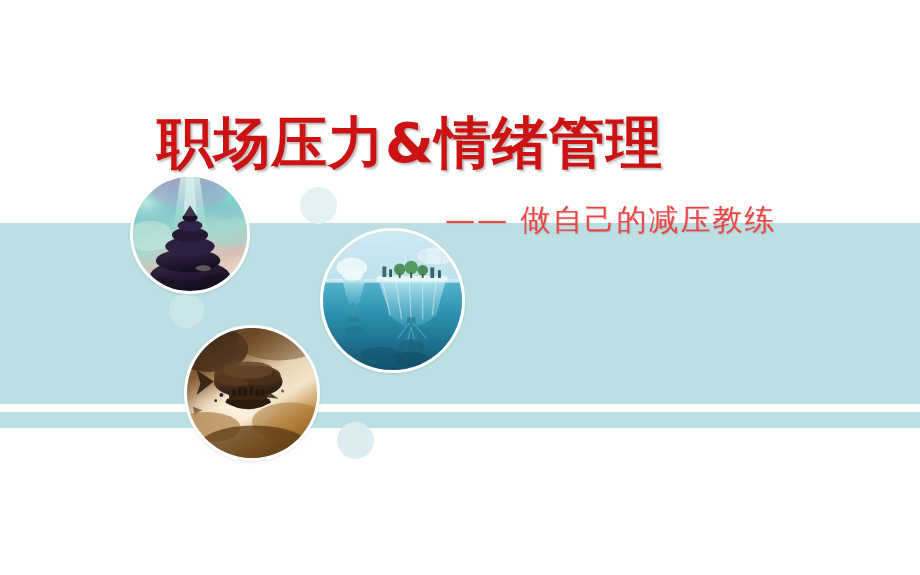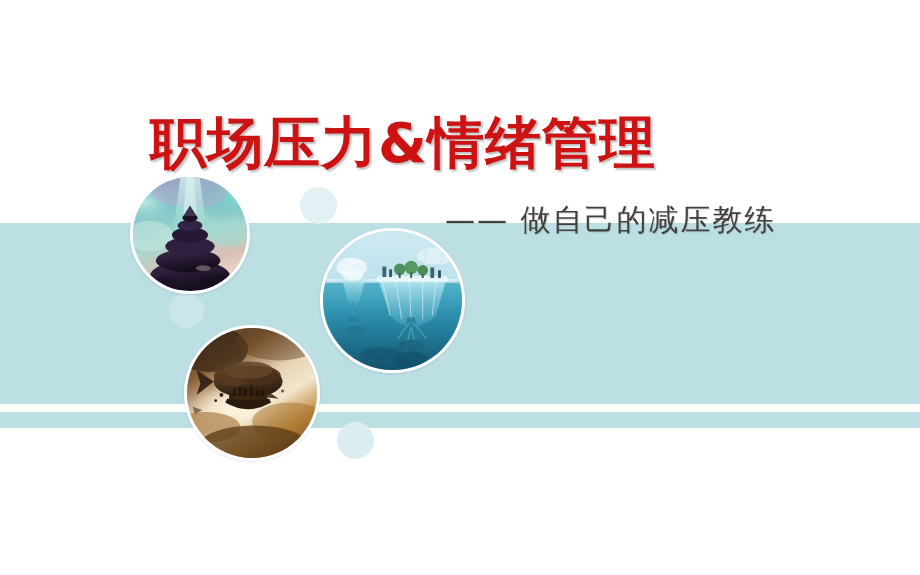--- a/index.html
+++ b/index.html
@@ -62,42 +62,42 @@
     font-family: "DejaVu Sans", sans-serif;
     font-size: 21px;
     font-weight: bold;
     color: #1668ae;
     letter-spacing: 0.5px;
     white-space: nowrap;
   }
 
   #main-title {
     position: absolute;
-    left: 1px;
+    left: 8px;
     top: 114px;
     width: 804px;
     text-align: center;
     font-family: "DejaVu Sans", sans-serif;
     font-size: 56px;
     font-weight: bold;
     color: #cc1212;
     letter-spacing: 1px;
     line-height: 1.05;
     text-shadow: 2px 2px 2px rgba(110,110,110,0.45);
     white-space: nowrap;
   }
 
   #subtitle {
     position: absolute;
     left: 445px;
     top: 200px;
     font-family: "DejaVu Sans", sans-serif;
     font-size: 30px;
     font-weight: normal;
-    color: #404040;
+    color: #ef4444;
     letter-spacing: 2px;
     white-space: nowrap;
     text-shadow: 1px 1px 1px rgba(140,140,140,0.35);
   }
 </style>
 </head>
 <body>
 
 <div id="slide">
 

